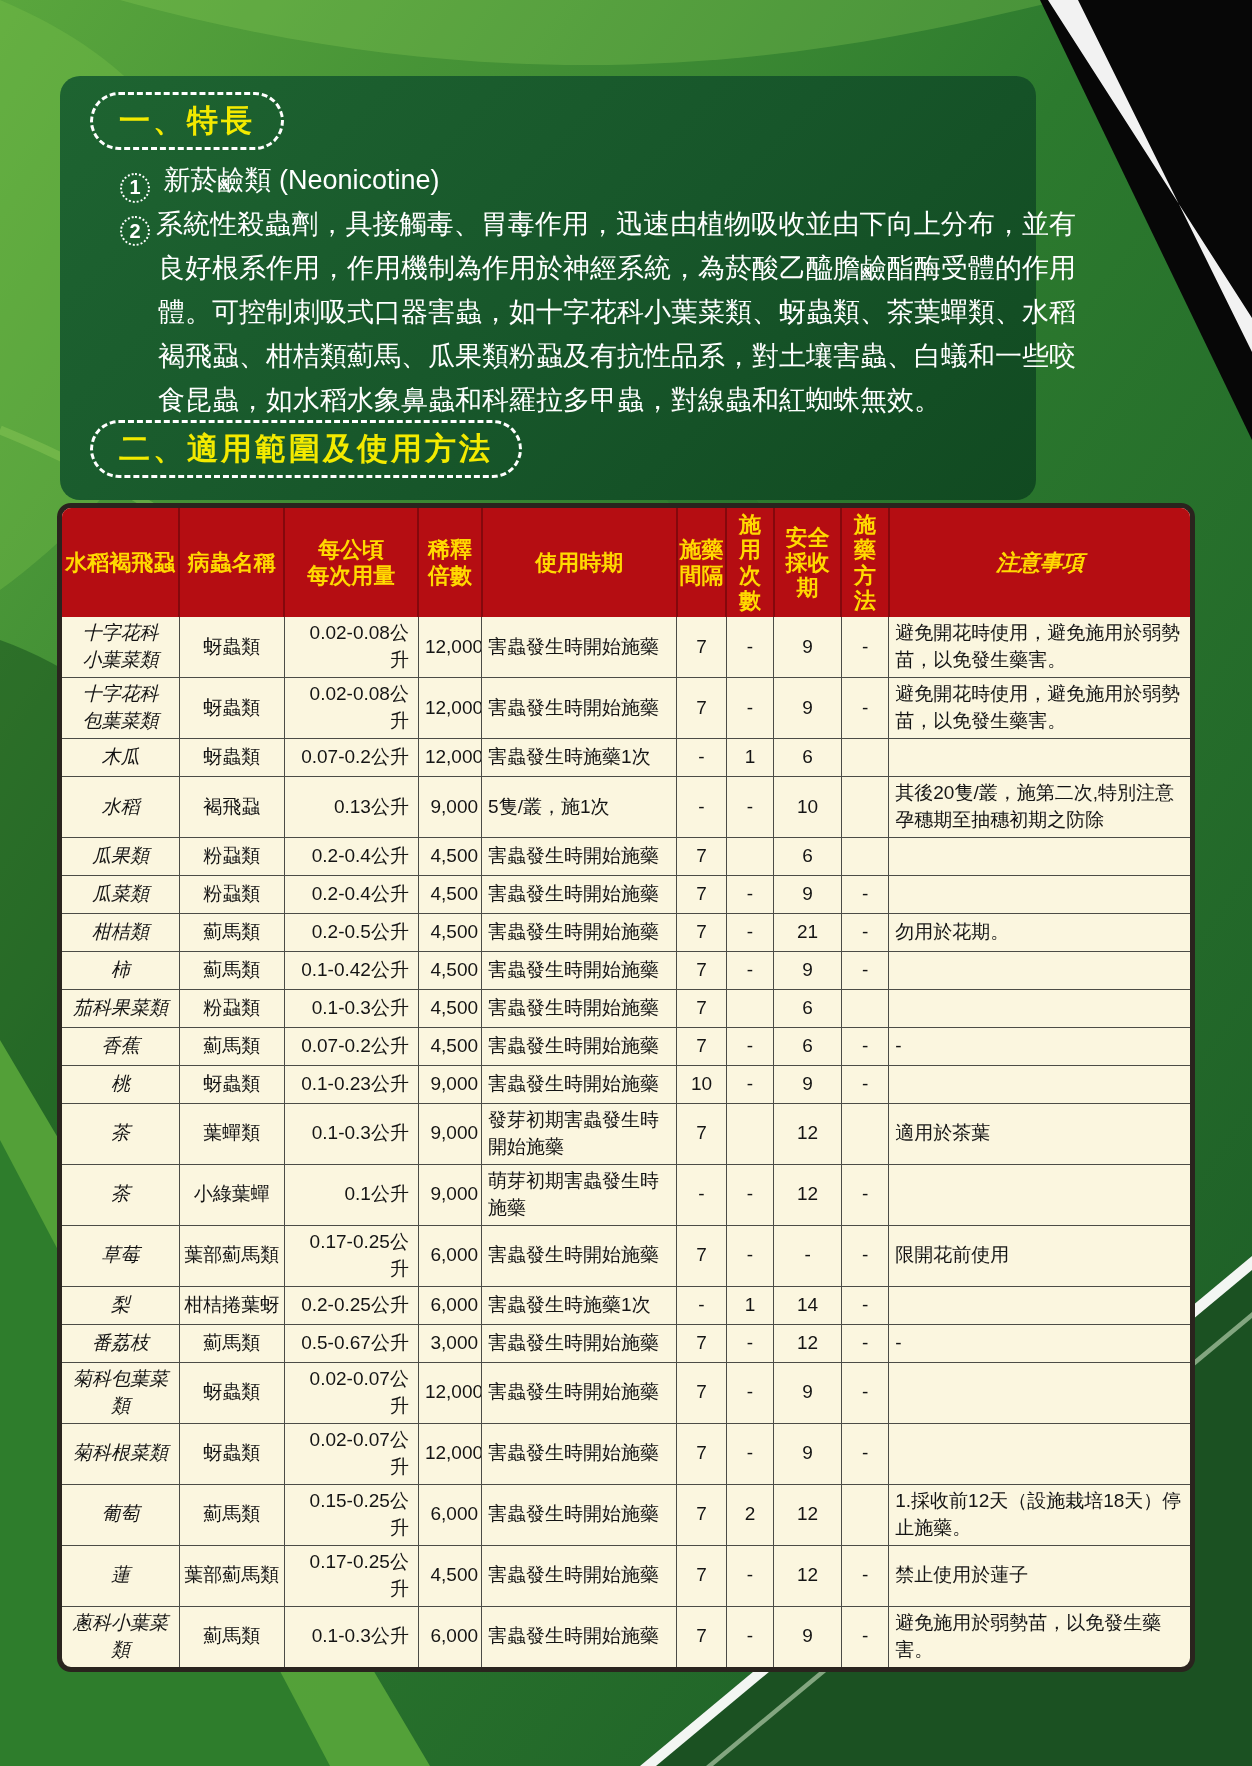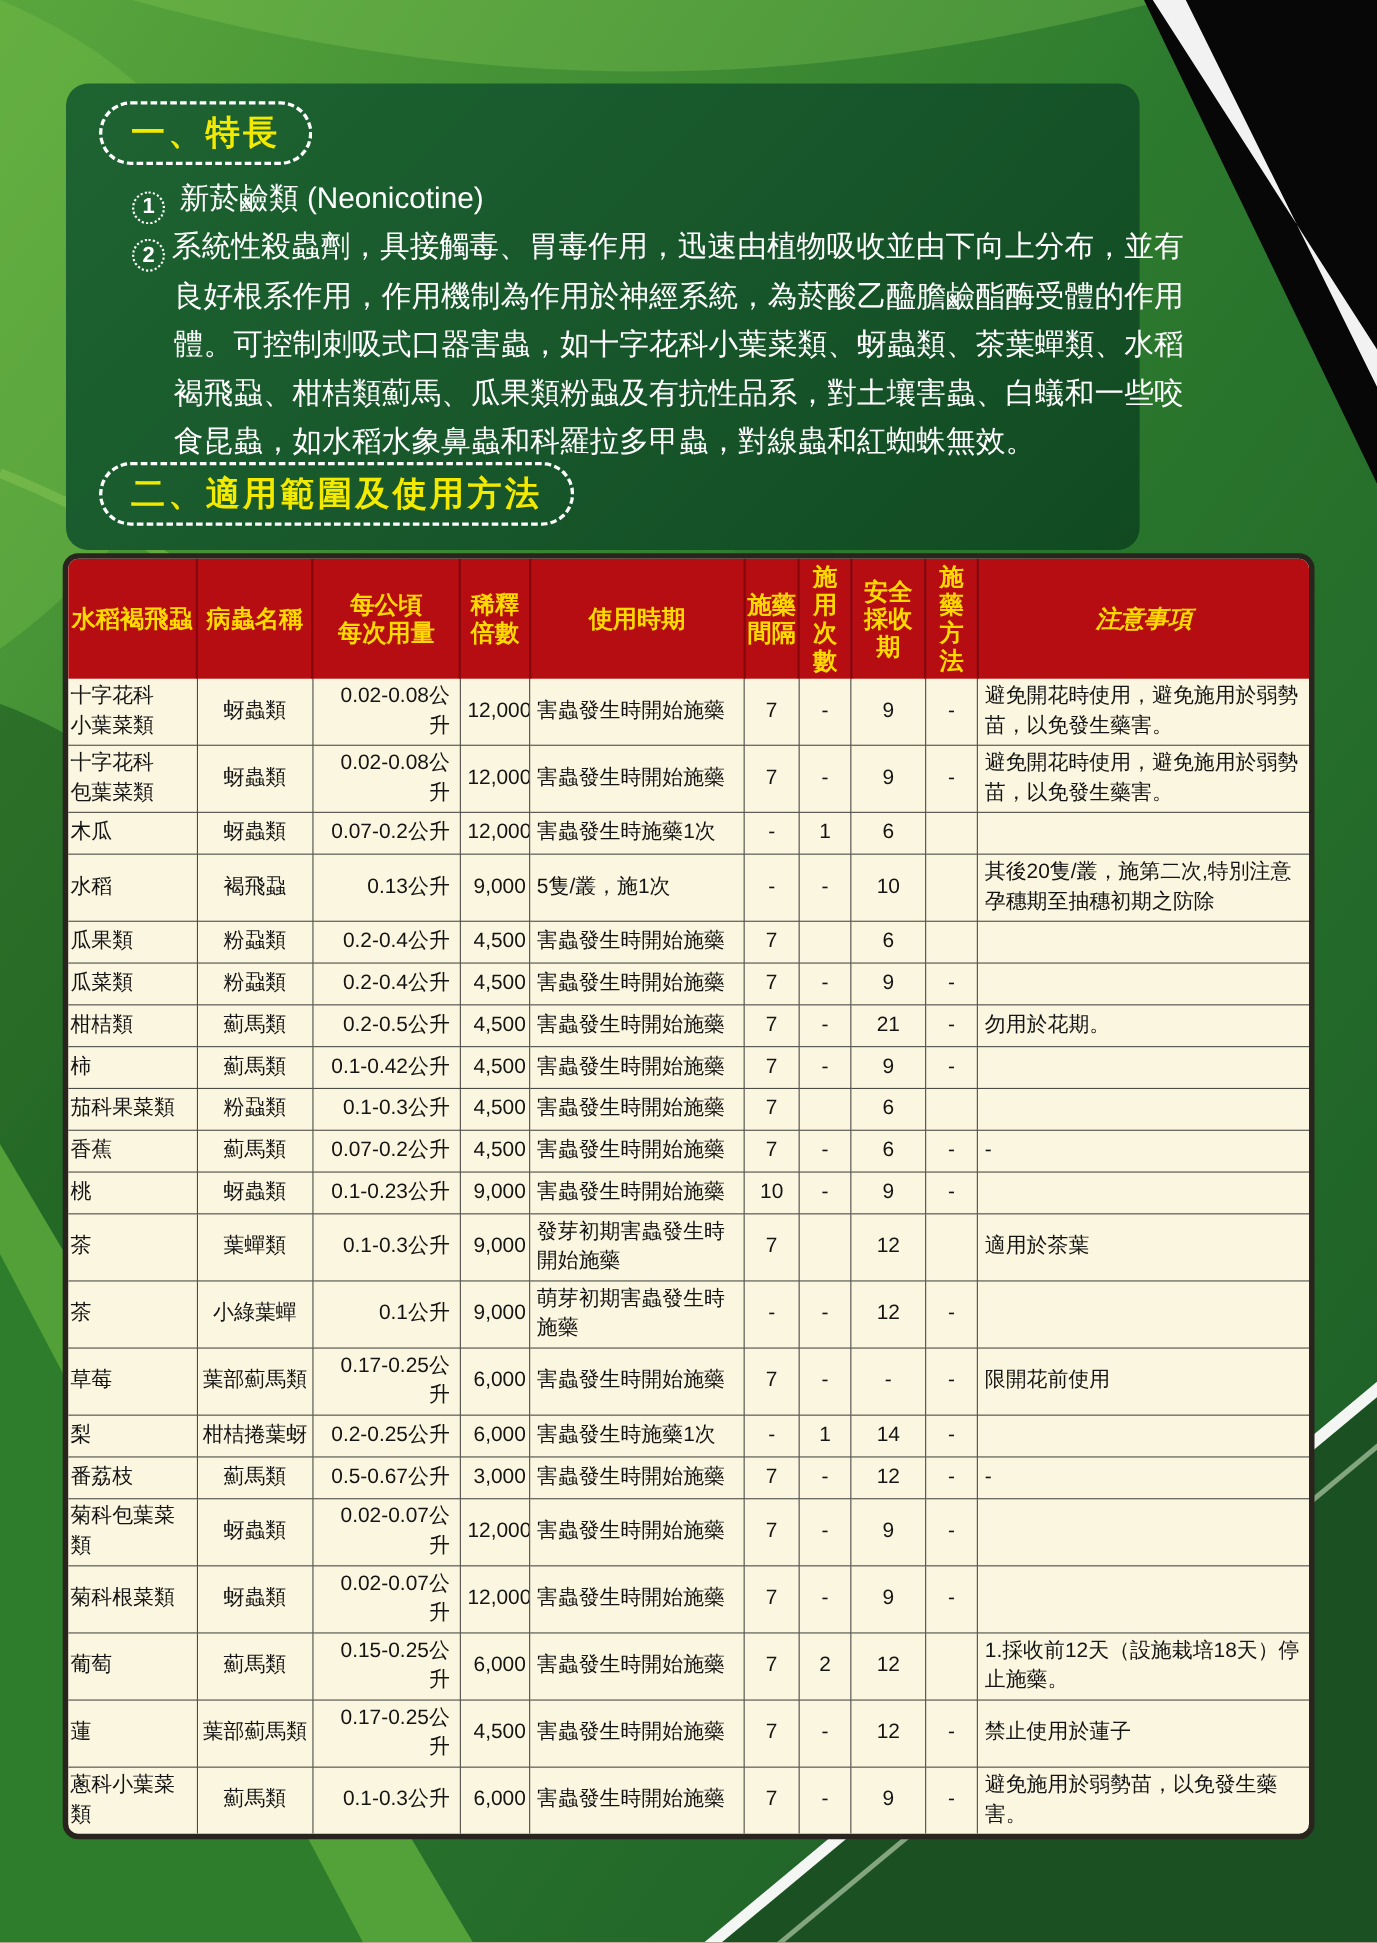--- a/index.html
+++ b/index.html
@@ -34,21 +34,21 @@
   table{width:100%;border-collapse:collapse;table-layout:fixed;color:#141414;}
   th{background:#b50d12;color:#ffd900;font-weight:bold;font-size:22px;line-height:1.15;
      padding:4px 1px;white-space:pre-line;border-right:2px solid #84080c;height:50px;}
   th:last-child{border-right:none;font-style:italic;}
   td{border:1px solid #4c4c46;padding:3px 6px;font-size:19px;line-height:1.42;height:31px;
      overflow:hidden;}
   tr:first-child td{border-top:none;}
   td:first-child{border-left:none;}
   td:last-child{border-right:none;}
   tr:last-child td{border-bottom:none;}
-  td.c0{white-space:pre-line;padding:3px 2px;}
+  td.c0{text-align:center;white-space:pre-line;padding:3px 2px;font-style:italic;}
   td.c1{text-align:center;padding:3px 2px;}
   td.c2{text-align:right;padding-right:9px;margin-left:48px;}
   td.c3{text-align:right;padding-right:3px;}
   td.c4{text-align:left;}
   td.c5,td.c6,td.c7,td.c8{text-align:center;}
   td.c9{text-align:left;}
 </style>
 </head>
 <body>
 

